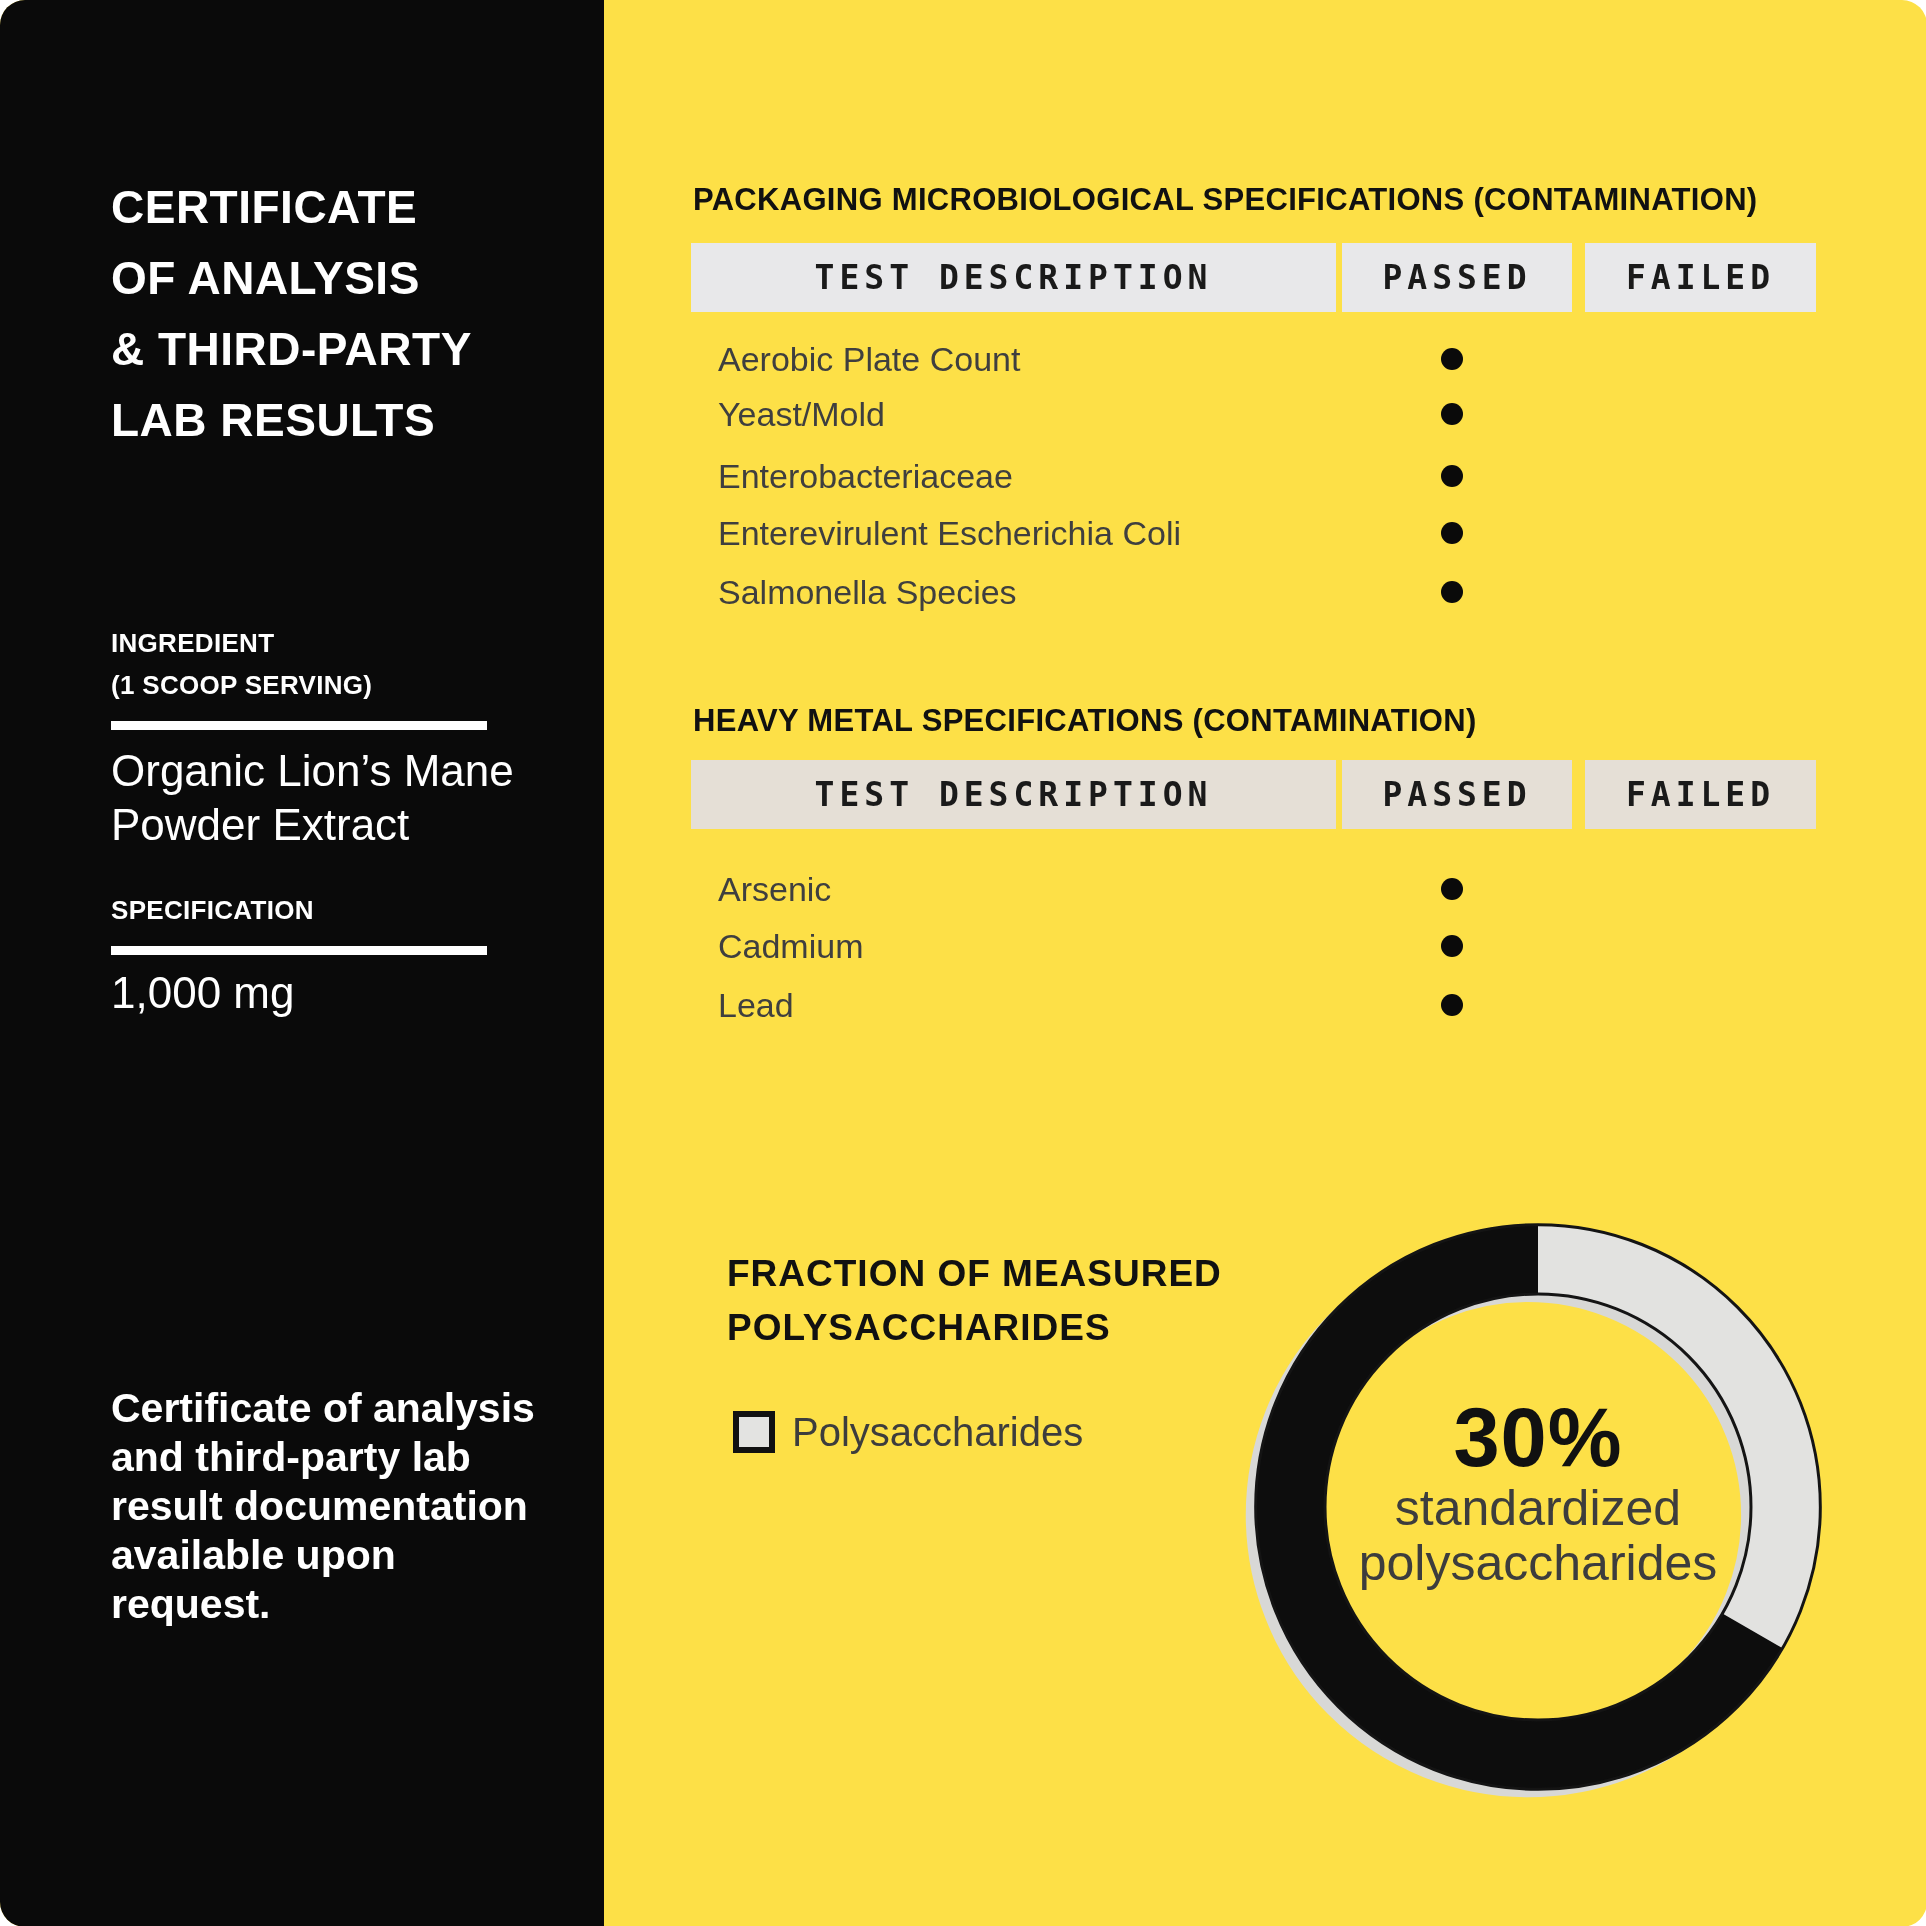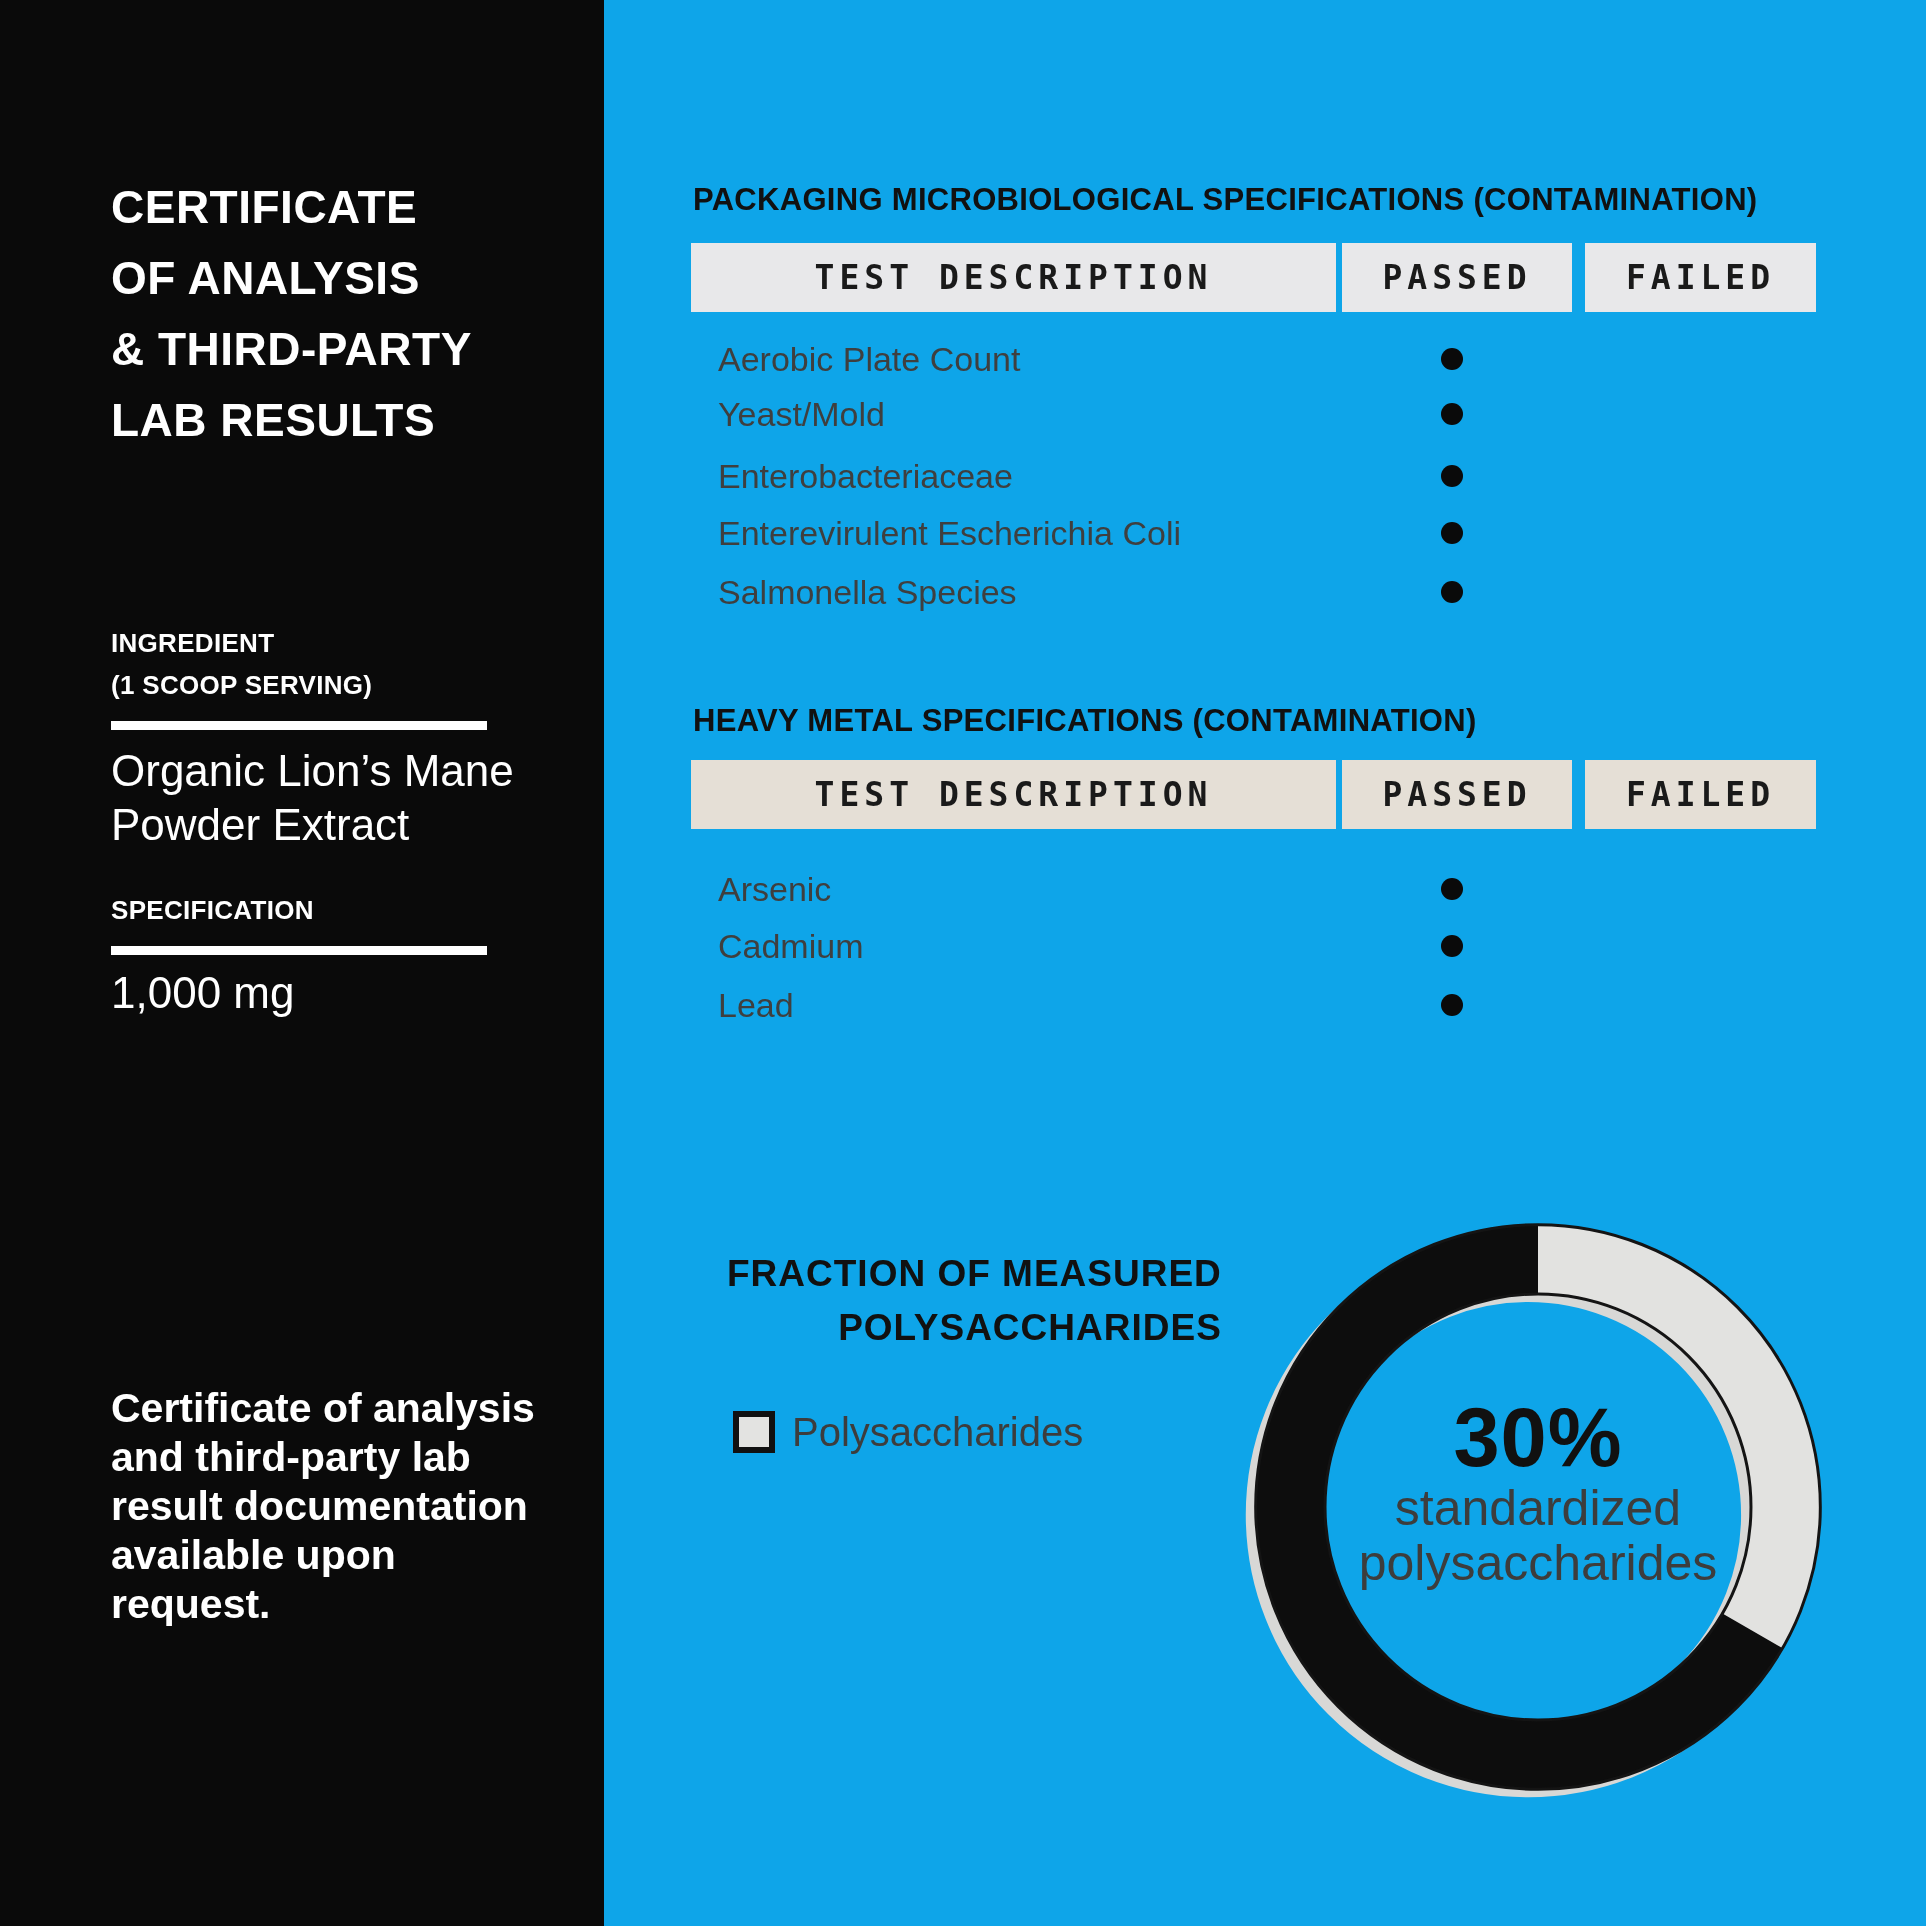--- a/index.html
+++ b/index.html
@@ -1,19 +1,19 @@
 <!DOCTYPE html>
 <html><head>
 <meta charset="utf-8">
 <style>
   * { margin:0; padding:0; box-sizing:border-box; }
   html,body { background:#ffffff; }
   .canvas {
-    position:relative; width:1927px; height:1927px; background:#0ea5e9;
-    font-family:"Liberation Sans", sans-serif; overflow:hidden;
+    position:relative; width:1927px; height:1927px; background:#fde047;
+    font-family:"Liberation Sans", sans-serif; overflow:hidden;border-radius:25px;
   }
   
   .sidebar { position:absolute; left:0; top:0; width:604px; height:1927px; background:#0a0a0a; }
   .sb-title { position:absolute; left:111px; top:172px; color:#ffffff; font-size:46px; font-weight:800; line-height:71px; letter-spacing:0.5px; }
   .sb-label { position:absolute; left:111px; color:#ffffff; font-size:26px; font-weight:800; line-height:42px; letter-spacing:0.3px; }
   .sb-rule  { position:absolute; left:111px; width:376px; height:9px; background:#ffffff; }
   .sb-value { position:absolute; left:111px; color:#ffffff; font-size:44px; font-weight:300; line-height:54px; }
   .sb-note  { position:absolute; left:111px; top:1384px; color:#ffffff; font-size:41px; font-weight:700; line-height:49px; }
   
   .sec-title { position:absolute; left:693px; font-size:31px; font-weight:800; color:#111111; line-height:38px; letter-spacing:0.3px; white-space:nowrap; }
@@ -29,21 +29,21 @@
   .bg-gray  { background:#e8e8ea; }
   .bg-beige { background:#e5dfd6; }
   
   .t-row { position:absolute; left:691px; width:1125px; height:58px; }
   .t-row .lbl {
     position:absolute; left:27px; top:0; height:58px; line-height:58px;
     font-size:34px; font-weight:300; color:#3f3f3f; white-space:nowrap;
   }
   .dot { position:absolute; left:750px; top:18px; width:22px; height:22px; border-radius:50%; background:#0a0a0a; }
   
-  .frac-heading { position:absolute; left:727px; top:1247px; font-size:37px; font-weight:800; color:#111111; line-height:54px; letter-spacing:1px;text-align:right; }
+  .frac-heading { position:absolute; left:727px; top:1247px; font-size:37px; font-weight:800; color:#111111; line-height:54px; letter-spacing:1px; }
   .legend-swatch { position:absolute; left:733px; top:1411px; width:42px; height:42px; border:6px solid #111111; background:#e3e3e1; }
   .legend-label { position:absolute; left:792px; top:1411px; height:42px; line-height:42px; font-size:40px; font-weight:300; color:#3d3d3d; white-space:nowrap; }
   .donut-svg { position:absolute; left:1221px; top:1190px; width:634px; height:634px; }
   .donut-text { position:absolute; left:1241px; top:1394px; width:594px; text-align:center; }
   .donut-pct { font-size:83px; font-weight:800; color:#111111; line-height:87px; letter-spacing:1px; }
   .donut-cap { font-size:50px; font-weight:300; color:#3d3d3d; line-height:55px; }
 </style>
 </head>
 <body>
 

